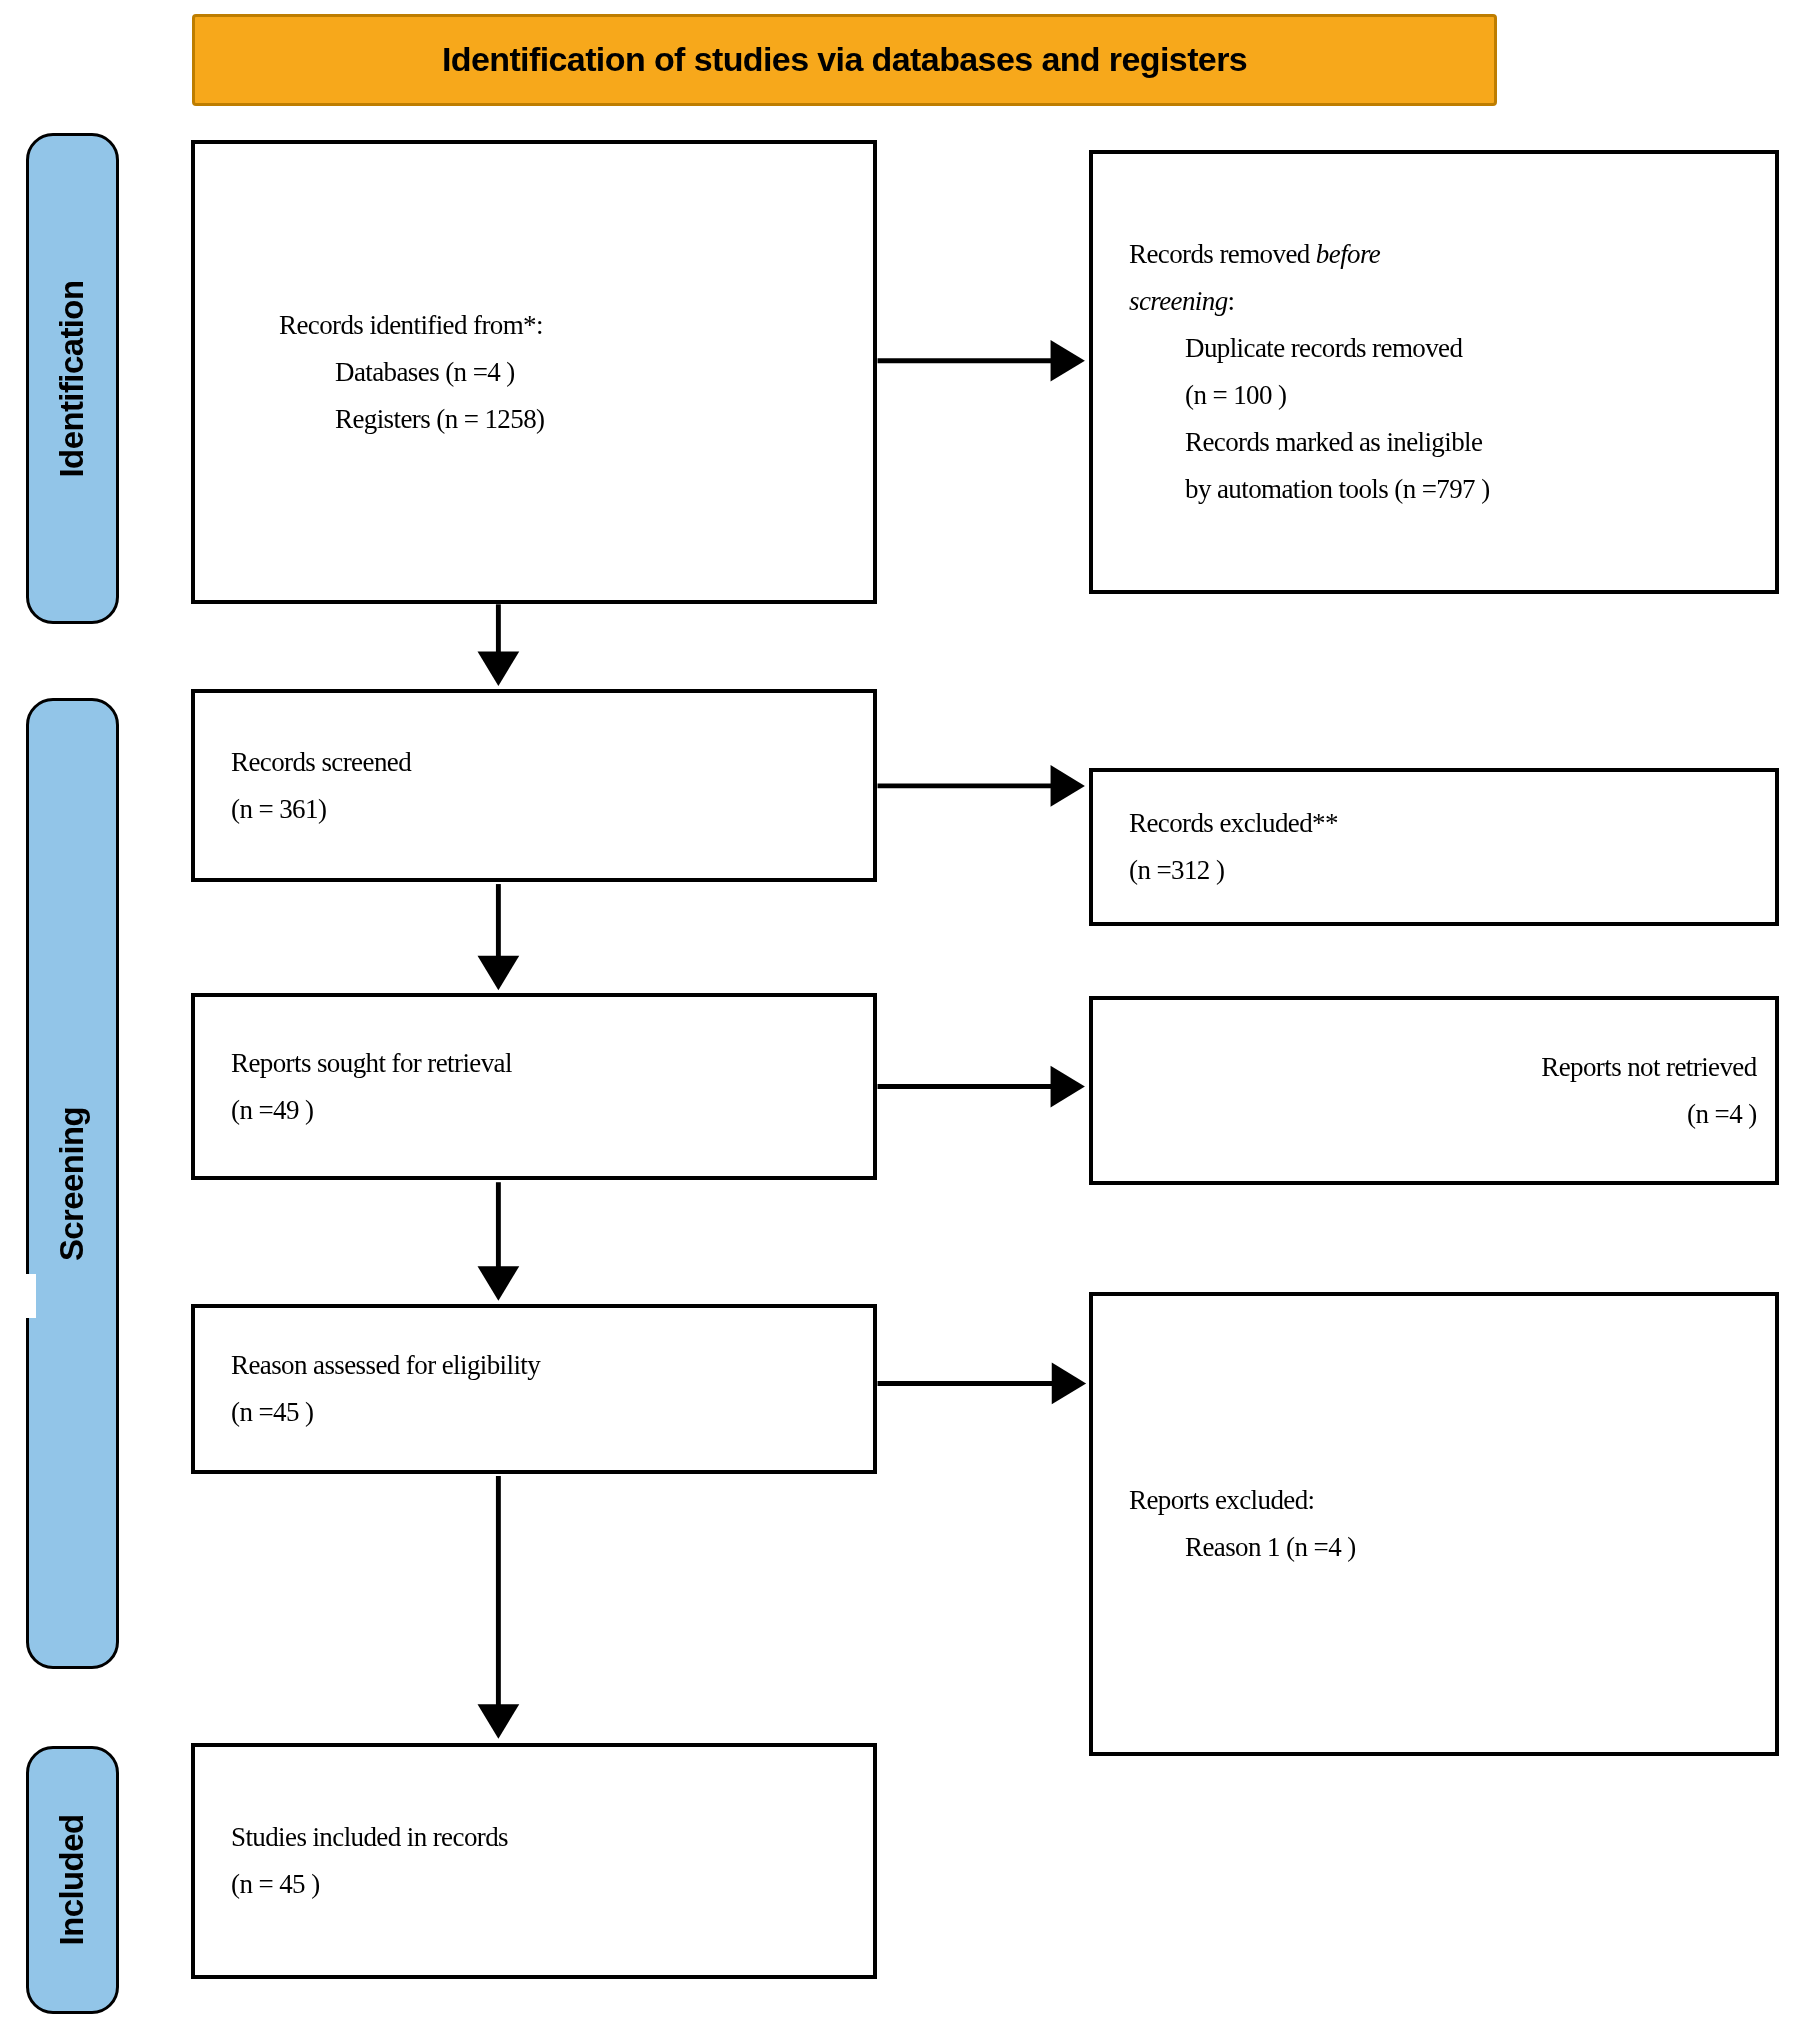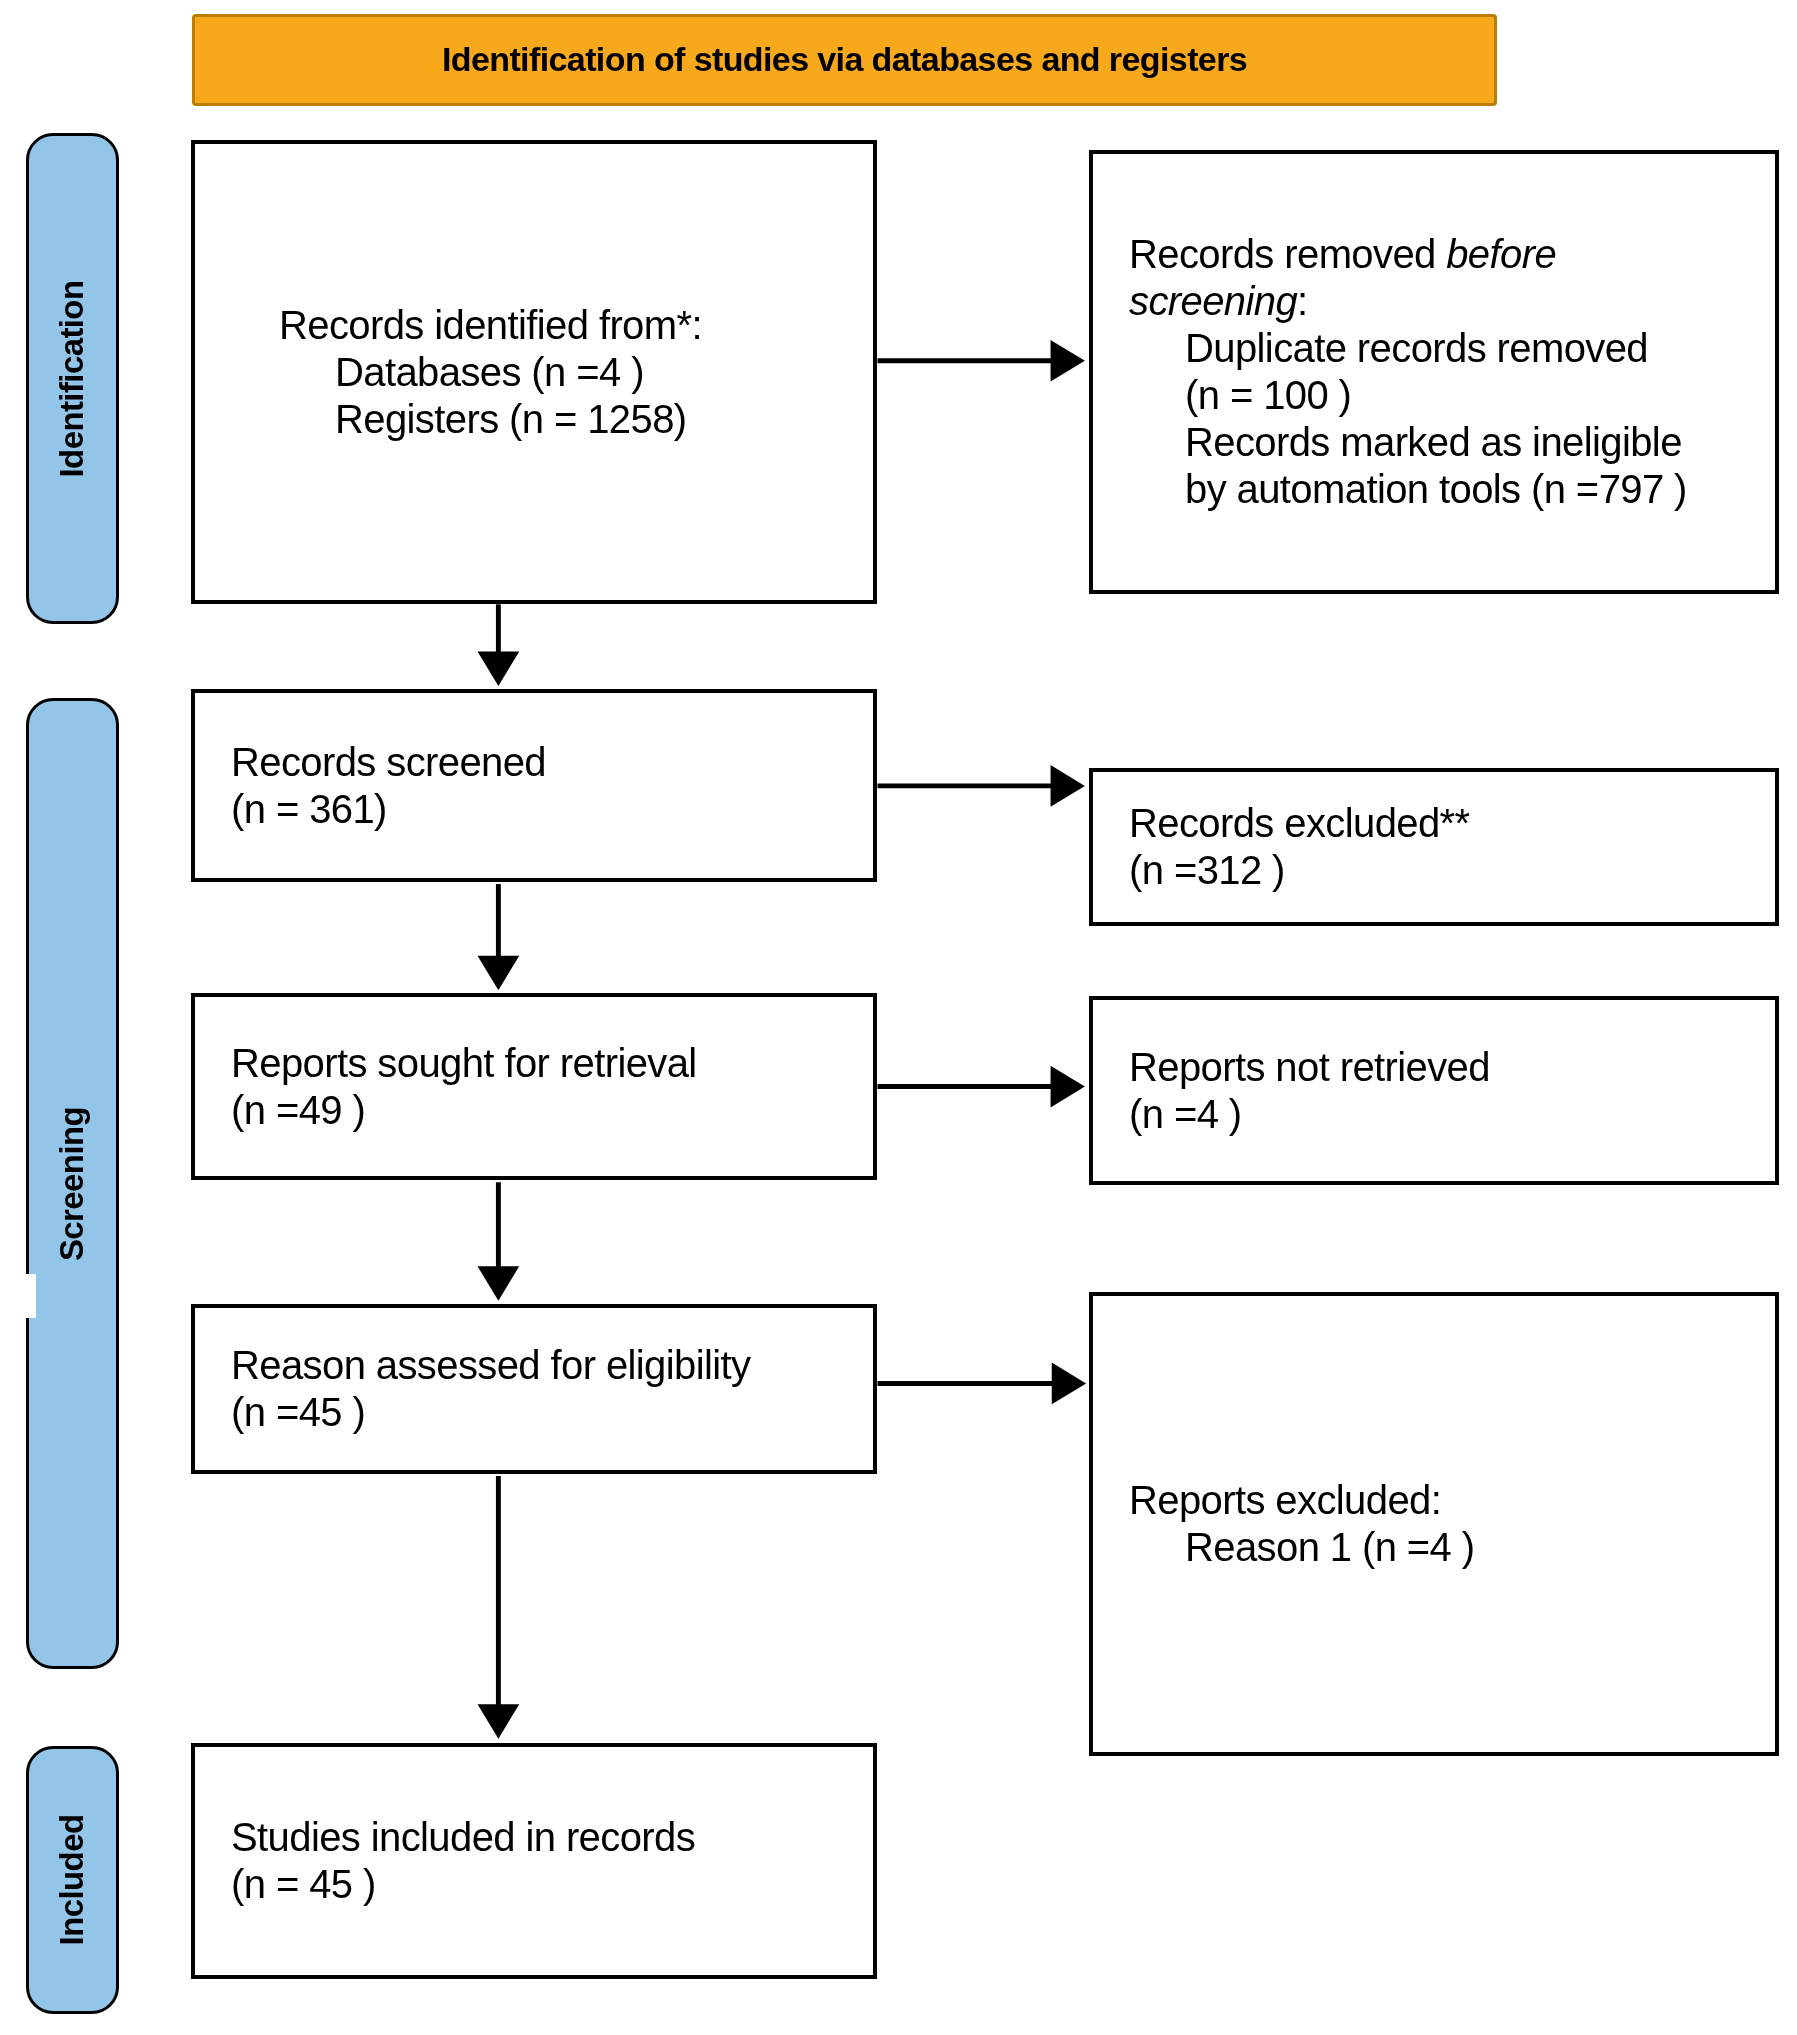--- a/index.html
+++ b/index.html
@@ -54,34 +54,35 @@
     width: 13.5px; height: 44px;
     background: #ffffff;
   }
   
   .fbox {
     position: absolute;
     background: #fff;
     border: 4.9px solid #000;
     box-sizing: border-box;
     display: flex; flex-direction: column; justify-content: center;
-    font-size: 40px; line-height: 47px;
+    font-size: 27px; line-height: 47px;
     letter-spacing: -0.6px;
+    font-family: Liberation Serif, serif;
   }
   .fbox.right { border-width: 4.3px; }
   .fbox .line   { padding-left: 36px; padding-right: 18.4px; }
   .fbox .indent { padding-left: 92px; padding-right: 18.4px; }
   .col-left  { left: 191px;  width: 686px; }
   .col-right { left: 1089px; width: 690px; }
   #box-records-identified { top: 140px;  height: 464px; padding-left: 48px; }
   #box-records-removed    { top: 150px;  height: 444px; }
   #box-records-screened   { top: 689px; height: 193px; }
   #box-records-excluded   { top: 768px; height: 158px; }
   #box-reports-sought     { top: 993px; height: 187px; }
-  #box-reports-not-retrieved { top: 996px; height: 189px; }
+  #box-reports-not-retrieved { top: 996px; height: 189px; text-align: right; }
   #box-reports-assessed   { top: 1304px; height: 170px; }
   #box-reports-excluded   { top: 1292px; height: 464px; }
   #box-studies-included   { top: 1743px; height: 236px; }
   .it { font-style: italic; }
   
   #arrows {
     position: absolute; left: 0; top: 0;
     pointer-events: none;
   }
   #arrows line { stroke: #000; stroke-width: 8; }

